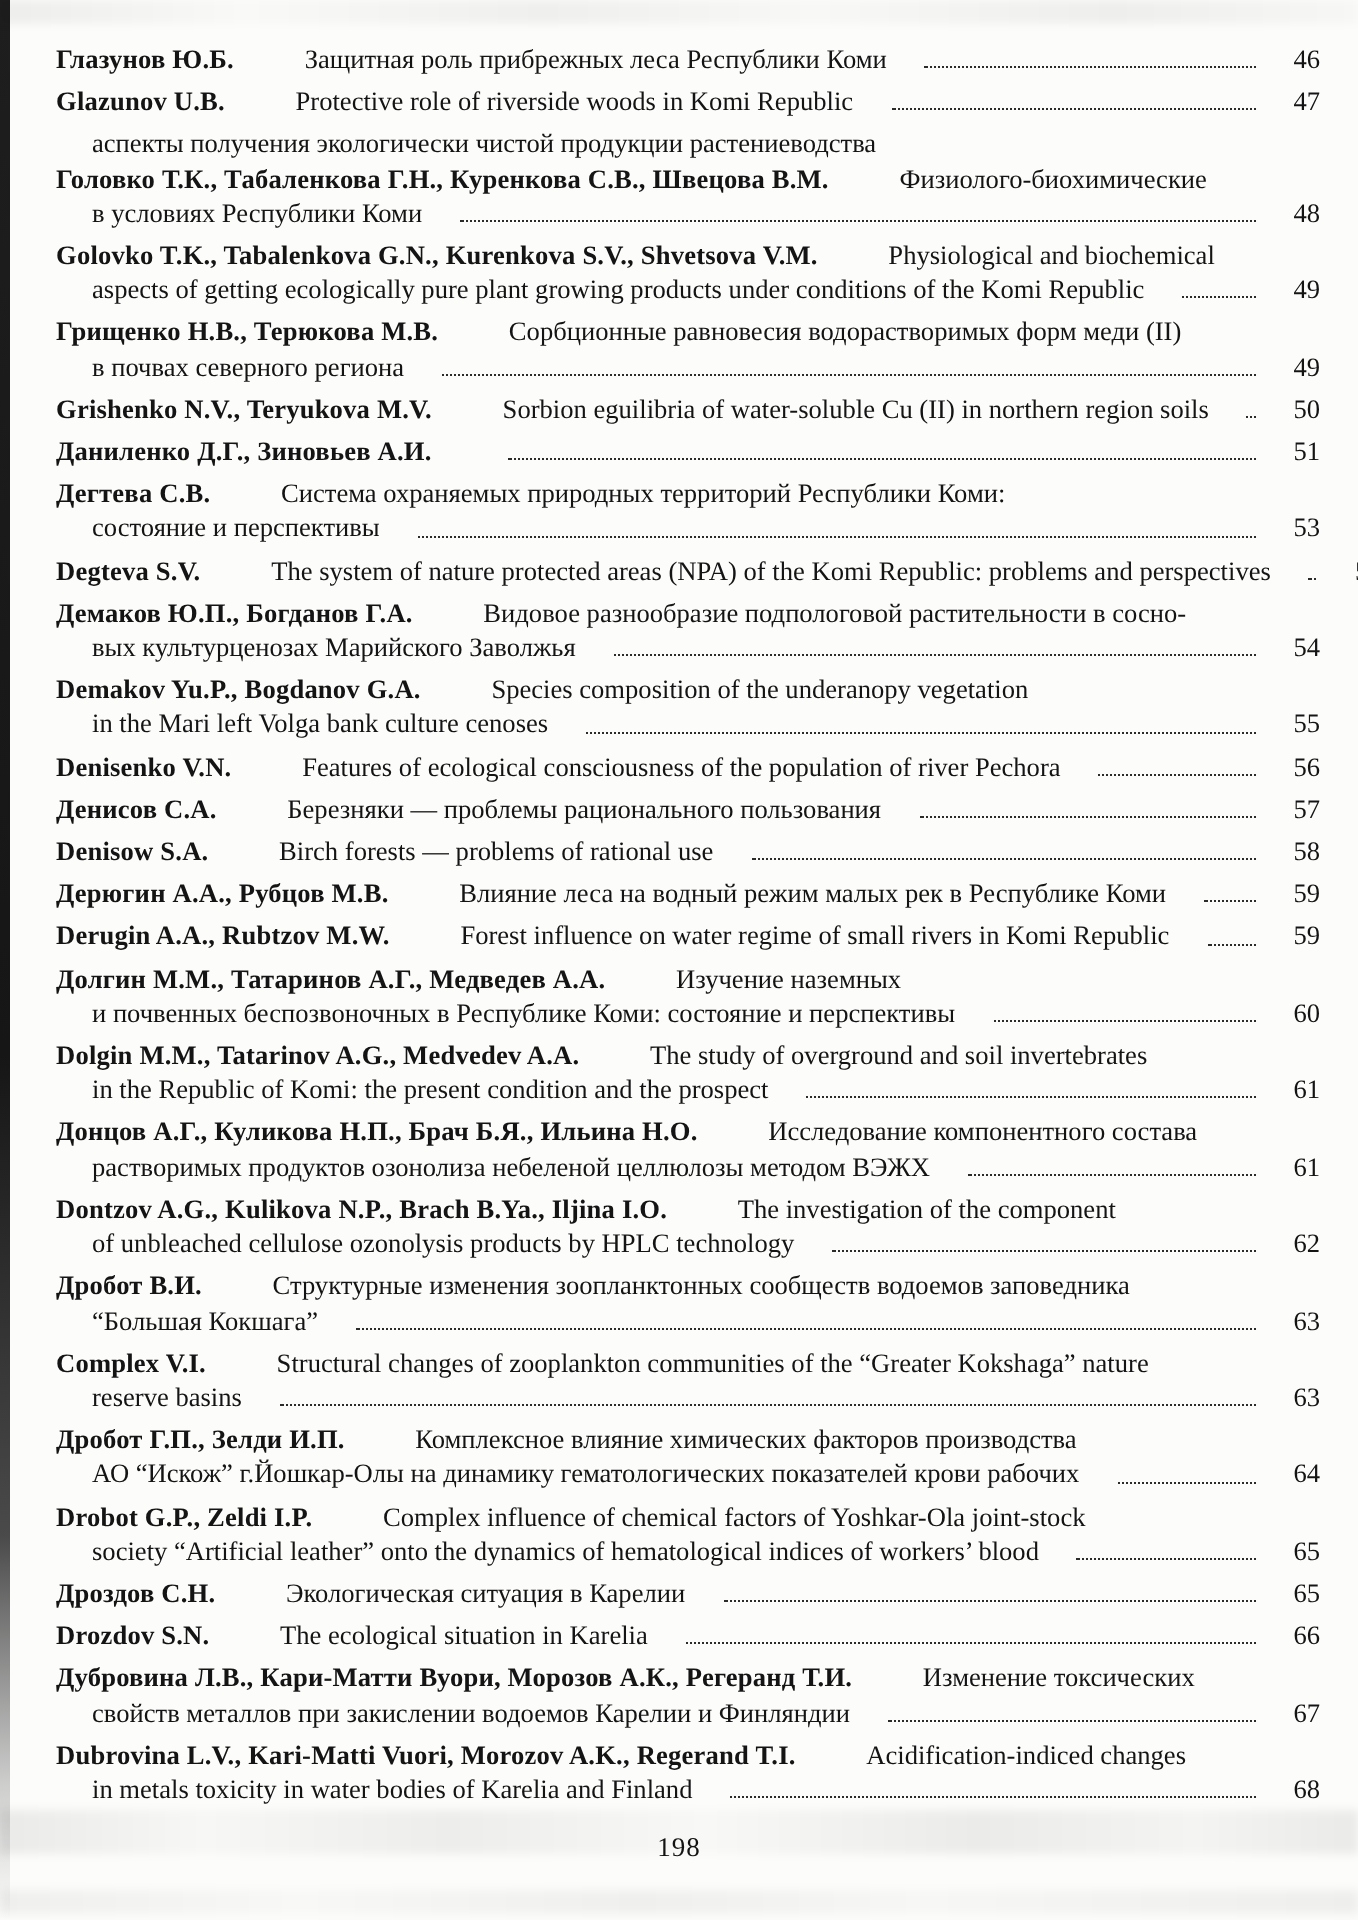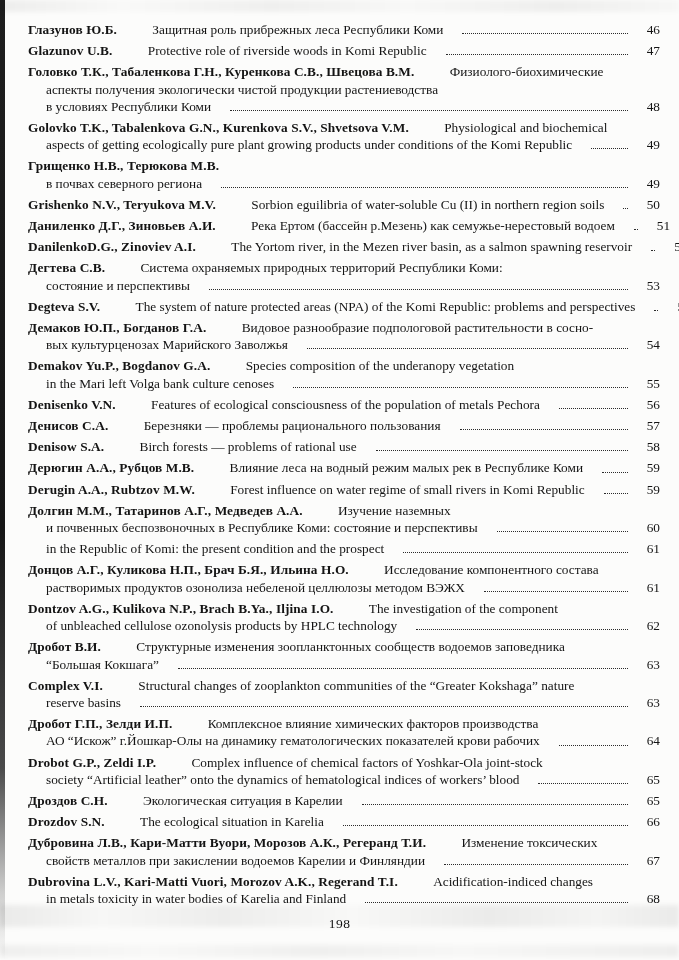--- a/index.html
+++ b/index.html
@@ -124,29 +124,29 @@
       <div class="toc-entry">
         <div class="line">
           <span class="authors">Glazunov U.B.</span>
           <span class="sp">&nbsp;</span>
           <span class="title-text">Protective role of riverside woods in Komi Republic</span>
           <span class="leader"></span>
           <span class="pageno">47</span>
         </div>
       </div>
       <div class="toc-entry">
+        <div class="line cont">
+          <span class="title-text">аспекты получения экологически чистой продукции растениеводства</span>
+        </div>
         <div class="line">
           <span class="authors">Головко Т.К., Табаленкова Г.Н., Куренкова С.В., Швецова В.М.</span>
           <span class="sp">&nbsp;</span>
           <span class="title-text">Физиолого-биохимические</span>
         </div>
         <div class="line cont">
-          <span class="title-text">аспекты получения экологически чистой продукции растениеводства</span>
-        </div>
-        <div class="line cont">
           <span class="title-text">в условиях Республики Коми</span>
           <span class="leader"></span>
           <span class="pageno">48</span>
         </div>
       </div>
       <div class="toc-entry">
         <div class="line">
           <span class="authors">Golovko T.K., Tabalenkova G.N., Kurenkova S.V., Shvetsova V.M.</span>
           <span class="sp">&nbsp;</span>
           <span class="title-text">Physiological and biochemical</span>
@@ -154,56 +154,47 @@
         <div class="line cont">
           <span class="title-text">aspects of getting ecologically pure plant growing products under conditions of the Komi Republic</span>
           <span class="leader"></span>
           <span class="pageno">49</span>
         </div>
       </div>
       <div class="toc-entry">
         <div class="line">
           <span class="authors">Грищенко Н.В., Терюкова М.В.</span>
           <span class="sp">&nbsp;</span>
+          <span class="title-text">Сорбционные равновесия водорастворимых форм меди (II)</span>
         </div>
         <div class="line cont">
           <span class="title-text">в почвах северного региона</span>
           <span class="leader"></span>
           <span class="pageno">49</span>
         </div>
       </div>
       <div class="toc-entry">
         <div class="line">
           <span class="authors">Grishenko N.V., Teryukova M.V.</span>
           <span class="sp">&nbsp;</span>
           <span class="title-text">Sorbion eguilibria of water-soluble Cu (II) in northern region soils</span>
           <span class="leader"></span>
           <span class="pageno">50</span>
         </div>
       </div>
       <div class="toc-entry">
         <div class="line">
           <span class="authors">Даниленко Д.Г., Зиновьев А.И.</span>
           <span class="sp">&nbsp;</span>
-          <span class="title-text">Река Ертом (бассейн р.Мезень) как семужье-нерестовый водоем</span>
           <span class="leader"></span>
           <span class="pageno">51</span>
         </div>
       </div>
       <div class="toc-entry">
         <div class="line">
-          <span class="authors">DanilenkoD.G., Zinoviev A.I.</span>
-          <span class="sp">&nbsp;</span>
-          <span class="title-text">The Yortom river, in the Mezen river basin, as a salmon spawning reservoir</span>
-          <span class="leader"></span>
-          <span class="pageno">52</span>
-        </div>
-      </div>
-      <div class="toc-entry">
-        <div class="line">
           <span class="authors">Дегтева С.В.</span>
           <span class="sp">&nbsp;</span>
           <span class="title-text">Система охраняемых природных территорий Республики Коми:</span>
         </div>
         <div class="line cont">
           <span class="title-text">состояние и перспективы</span>
           <span class="leader"></span>
           <span class="pageno">53</span>
         </div>
       </div>
@@ -237,21 +228,21 @@
         <div class="line cont">
           <span class="title-text">in the Mari left Volga bank culture cenoses</span>
           <span class="leader"></span>
           <span class="pageno">55</span>
         </div>
       </div>
       <div class="toc-entry">
         <div class="line">
           <span class="authors">Denisenko V.N.</span>
           <span class="sp">&nbsp;</span>
-          <span class="title-text">Features of ecological consciousness of the population of metals Pechora</span>
+          <span class="title-text">Features of ecological consciousness of the population of river Pechora</span>
           <span class="leader"></span>
           <span class="pageno">56</span>
         </div>
       </div>
       <div class="toc-entry">
         <div class="line">
           <span class="authors">Денисов С.А.</span>
           <span class="sp">&nbsp;</span>
           <span class="title-text">Березняки — проблемы рационального пользования</span>
           <span class="leader"></span>
@@ -291,20 +282,25 @@
           <span class="sp">&nbsp;</span>
           <span class="title-text">Изучение наземных</span>
         </div>
         <div class="line cont">
           <span class="title-text">и почвенных беспозвоночных в Республике Коми: состояние и перспективы</span>
           <span class="leader"></span>
           <span class="pageno">60</span>
         </div>
       </div>
       <div class="toc-entry">
+        <div class="line">
+          <span class="authors">Dolgin M.M., Tatarinov A.G., Medvedev A.A.</span>
+          <span class="sp">&nbsp;</span>
+          <span class="title-text">The study of overground and soil invertebrates</span>
+        </div>
         <div class="line cont">
           <span class="title-text">in the Republic of Komi: the present condition and the prospect</span>
           <span class="leader"></span>
           <span class="pageno">61</span>
         </div>
       </div>
       <div class="toc-entry">
         <div class="line">
           <span class="authors">Донцов А.Г., Куликова Н.П., Брач Б.Я., Ильина Н.О.</span>
           <span class="sp">&nbsp;</span>

